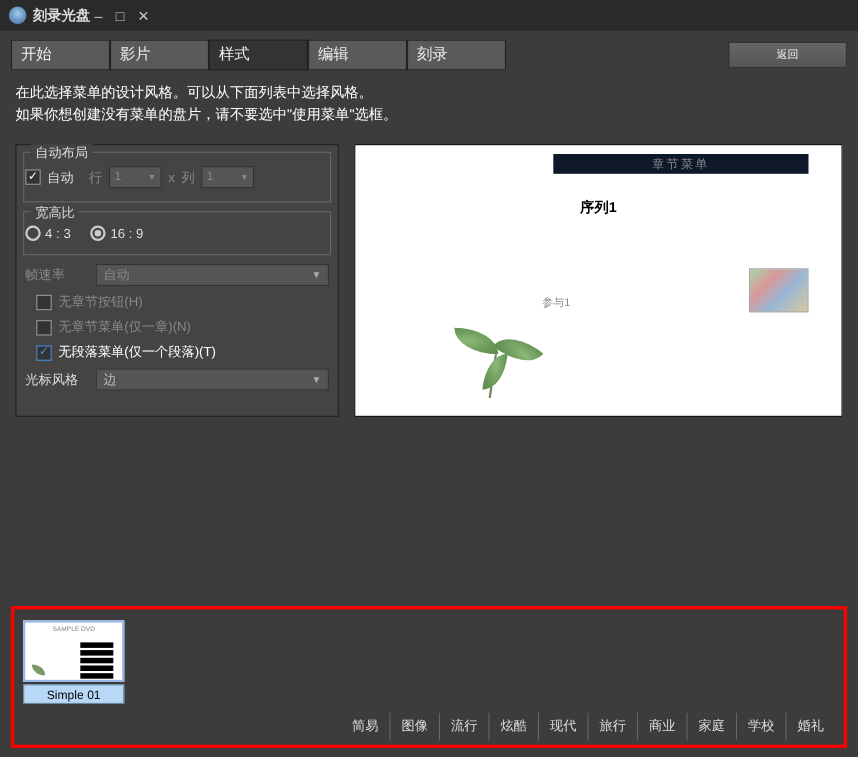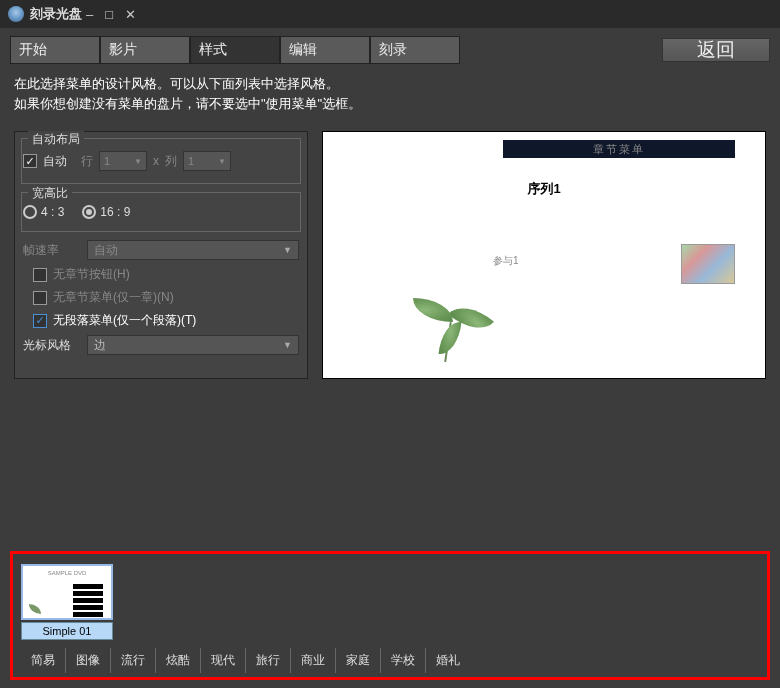--- a/index.html
+++ b/index.html
@@ -8,21 +8,21 @@
 .titlebar-left { display: flex; align-items: center; gap: 6px; }
 .titlebar-icon { width: 16px; height: 16px; background: radial-gradient(circle at 50% 40%, #a8c8e8 0%, #6898c8 50%, #486888 100%); border-radius: 50%; }
 .titlebar-title { color: #ddd; font-size: 13px; font-weight: bold; }
 .titlebar-btns { display: flex; gap: 4px; color: #ccc; font-size: 13px; }
 .titlebar-btn { padding: 0 4px; cursor: pointer; }
 .main { padding: 8px 10px; display: flex; flex-direction: column; height: calc(100% - 28px); }
 .tab-row { display: flex; gap: 0; align-items: center; }
 .tab { width: 90px; height: 28px; background: #5a5a5a; border: 1px solid #222; display: flex; align-items: center; padding: 0 8px; color: #eee; font-size: 14px; cursor: pointer; }
 .tab.active { background: #333; }
 .tab-spacer { flex: 1; }
-.return-btn { width: 108px; height: 24px; background: linear-gradient(#666, #555); border: 1px solid #333; color: #eee; display: flex; align-items: center; justify-content: center; cursor: pointer; font-size: 19px; }
+.return-btn { width: 108px; height: 24px; background: linear-gradient(#666, #555); border: 1px solid #333; color: #eee; display: flex; align-items: center; justify-content: center; cursor: pointer; font-size: 10px; }
 .desc { margin: 10px 4px 18px; color: #fff; font-size: 13px; line-height: 1.5; }
 .content-row { display: flex; gap: 14px; padding: 0 4px 10px; }
 .left-panel { width: 294px; border: 1px solid #222; background: #444; padding: 6px; }
 .fieldset { border: 1px solid #666; padding: 8px 1px 12px; margin-bottom: 8px; position: relative; }
 .fieldset-legend { position: absolute; top: -8px; left: 6px; background: #444; padding: 0 4px; color: #ddd; font-size: 12px; }
 .auto-row { display: flex; align-items: center; gap: 6px; margin-top: 4px; }
 .chk { width: 14px; height: 14px; border: 1px solid #999; display: inline-flex; align-items: center; justify-content: center; background: #333; }
 .chk.checked::after { content: '✓'; color: #fff; font-size: 11px; line-height: 1; }
 .chk.blue { border-color: #4a90d9; }
 .chk.blue.checked::after { color: #4a90d9; }
@@ -34,39 +34,39 @@
 .radio { width: 14px; height: 14px; border: 2px solid #ccc; border-radius: 50%; display: inline-flex; align-items: center; justify-content: center; }
 .radio.checked::after { content: ''; width: 6px; height: 6px; background: #ccc; border-radius: 50%; }
 .radio-item { display: flex; align-items: center; gap: 4px; }
 .control-row { display: flex; align-items: center; gap: 8px; margin: 6px 2px; }
 .wide-select { flex: 1; height: 20px; background: #555; border: 1px solid #333; display: flex; align-items: center; justify-content: space-between; padding: 0 6px; color: #bbb; font-size: 12px; }
 .wide-select::after { content: '▼'; font-size: 9px; color: #aaa; }
 .chk-row { display: flex; align-items: center; gap: 6px; margin: 6px 12px; }
 .preview-panel { flex: 1; background: #fff; height: 248px; position: relative; border: 1px solid #000; }
 .preview-header { position: absolute; top: 8px; right: 30px; width: 232px; height: 18px; background: #0f172a; display: flex; align-items: center; justify-content: center; color: #888; font-size: 11px; letter-spacing: 2px; }
 .preview-seq { position: absolute; top: 48px; left: 50%; transform: translateX(-50%); color: #000; font-size: 13px; font-weight: bold; }
-.preview-small { position: absolute; top: 122px; left: 170px; color: #888; font-size: 10px; }
+.preview-small { position: absolute; top: 136px; left: 170px; color: #888; font-size: 10px; }
 .preview-thumb { position: absolute; top: 112px; right: 30px; width: 54px; height: 40px; background: linear-gradient(135deg, #a8d8a8 0%, #d89898 30%, #98b8d8 60%, #d8c898 100%); border: 1px solid #999; }
 .preview-leaf { position: absolute; bottom: 10px; left: 90px; width: 90px; height: 70px; }
 .leaf { position: absolute; width: 40px; height: 24px; background: radial-gradient(ellipse at 30% 50%, #8db87a 0%, #6a9858 60%, #5a8848 100%); border-radius: 0 100% 0 100%; }
 .leaf:nth-child(1) { top: 0; left: 10px; transform: rotate(-20deg); }
 .leaf:nth-child(2) { top: 8px; left: 38px; transform: rotate(40deg) scaleX(-1); }
 .leaf:nth-child(3) { top: 30px; left: 20px; transform: rotate(95deg); width: 34px; height: 20px; }
 .stem { position: absolute; top: 24px; left: 34px; width: 2px; height: 40px; background: #6a8858; transform: rotate(8deg); }
 .bottom-area { margin-top: auto; border: 3px solid #ff0000; padding: 10px 8px 4px; }
 .thumb-row { margin-bottom: 8px; }
 .style-thumb { width: 92px; }
 .style-img { width: 92px; height: 56px; background: #fff; border: 2px solid #98b8e8; padding: 4px; position: relative; }
 .style-img-header { font-size: 6px; color: #888; text-align: center; }
 .style-bars { position: absolute; top: 18px; right: 8px; display: flex; flex-direction: column; gap: 2px; }
 .style-bar { width: 30px; height: 5px; background: #000; }
 .style-leaf { position: absolute; bottom: 4px; left: 6px; width: 12px; height: 10px; background: #7a9868; border-radius: 0 100% 0 100%; }
 .style-label-box { background: #b8d8f8; border: 1px solid #688898; text-align: center; padding: 1px 0; margin-top: 2px; }
 .style-label { color: #000; font-size: 11px; }
-.cat-row { display: flex; gap: 0; }
+.cat-row { display: flex; gap: 0; justify-content: flex-end; }
 .cat { padding: 4px 10px; color: #ddd; font-size: 12px; border-right: 1px solid #666; cursor: pointer; }
 .cat:last-child { border-right: none; }
 </style>
 </head>
 <body>
 
 <div class="titlebar">
   <div class="titlebar-left">
     <div class="titlebar-icon"></div>
     <div class="titlebar-title">刻录光盘</div>

